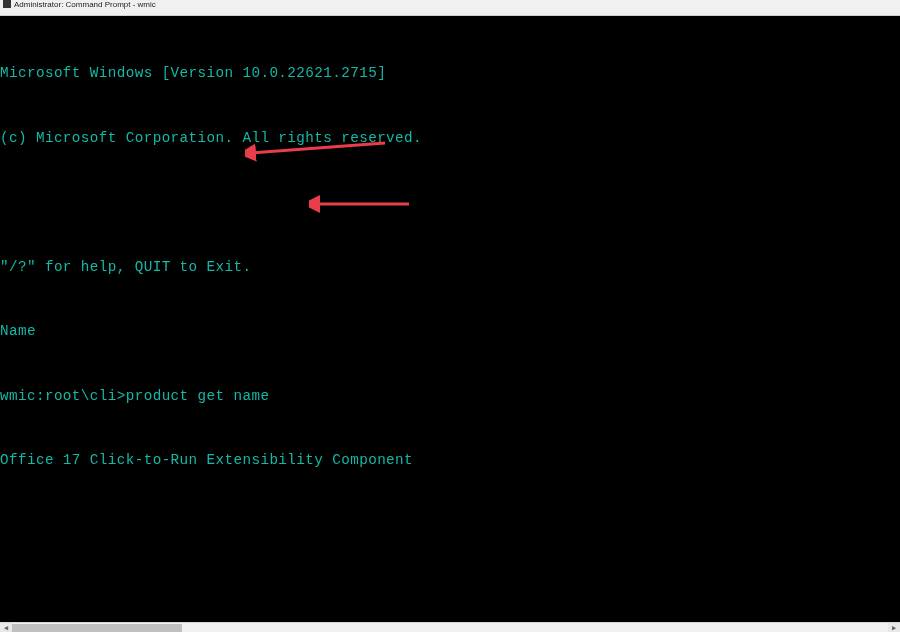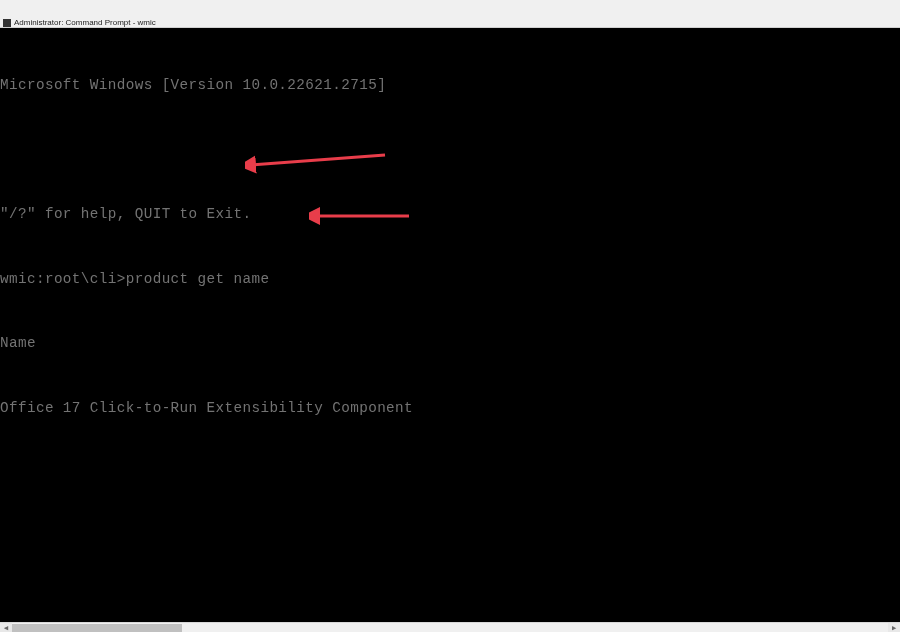--- a/index.html
+++ b/index.html
@@ -9,39 +9,39 @@
     }
     body {
       width: 900px;
       height: 632px;
       background: #ffffff;
       font-family: Consolas, 'Courier New', monospace;
       overflow: hidden;
       position: relative;
     }
     .titlebar {
-      height: 28px;
+      height: 16px;
       background: #f0f0f0;
       border-bottom: 1px solid #d0d0d0;
       display: flex;
-      align-items: flex-end;
+      align-items: flex-start;
       padding-left: 3px;
       font-size: 8px;
       font-family: 'Segoe UI', Tahoma, sans-serif;
       color: #222;
     }
     .titlebar-icon {
       width: 8px;
       height: 8px;
       background: #333;
       margin-right: 3px;
     }
     .terminal {
       background: #000000;
-      color: #737373;
+      color: #14b8a6;
       width: 100%;
       height: calc(100% - 12px - 10px);
       padding: 4px 0 0 0;
       font-size: 14.3px;
       line-height: 21.5px;
       letter-spacing: 0.4px;
       white-space: pre;
       overflow: hidden;
       position: relative;
     }
@@ -91,24 +91,25 @@
 </head>
 <body>
 
 <div class="titlebar">
   <span class="titlebar-icon"></span>
   <span>Administrator: Command Prompt - wmic</span>
 </div>
 
 <div class="terminal">
   <span class="line">Microsoft Windows [Version 10.0.22621.2715]</span>
+  <span class="line">(c) Microsoft Corporation. All rights reserved.</span>
   <span class="line"></span>
   <span class="line">"/?" for help, QUIT to Exit.</span>
+  <span class="line">Name</span>
   <span class="line">wmic:root\cli&gt;product get name</span>
-  <span class="line">Name</span>
   <span class="line">Office 17 Click-to-Run Extensibility Component</span>
   
   
   
   
   
   
   
   
   

